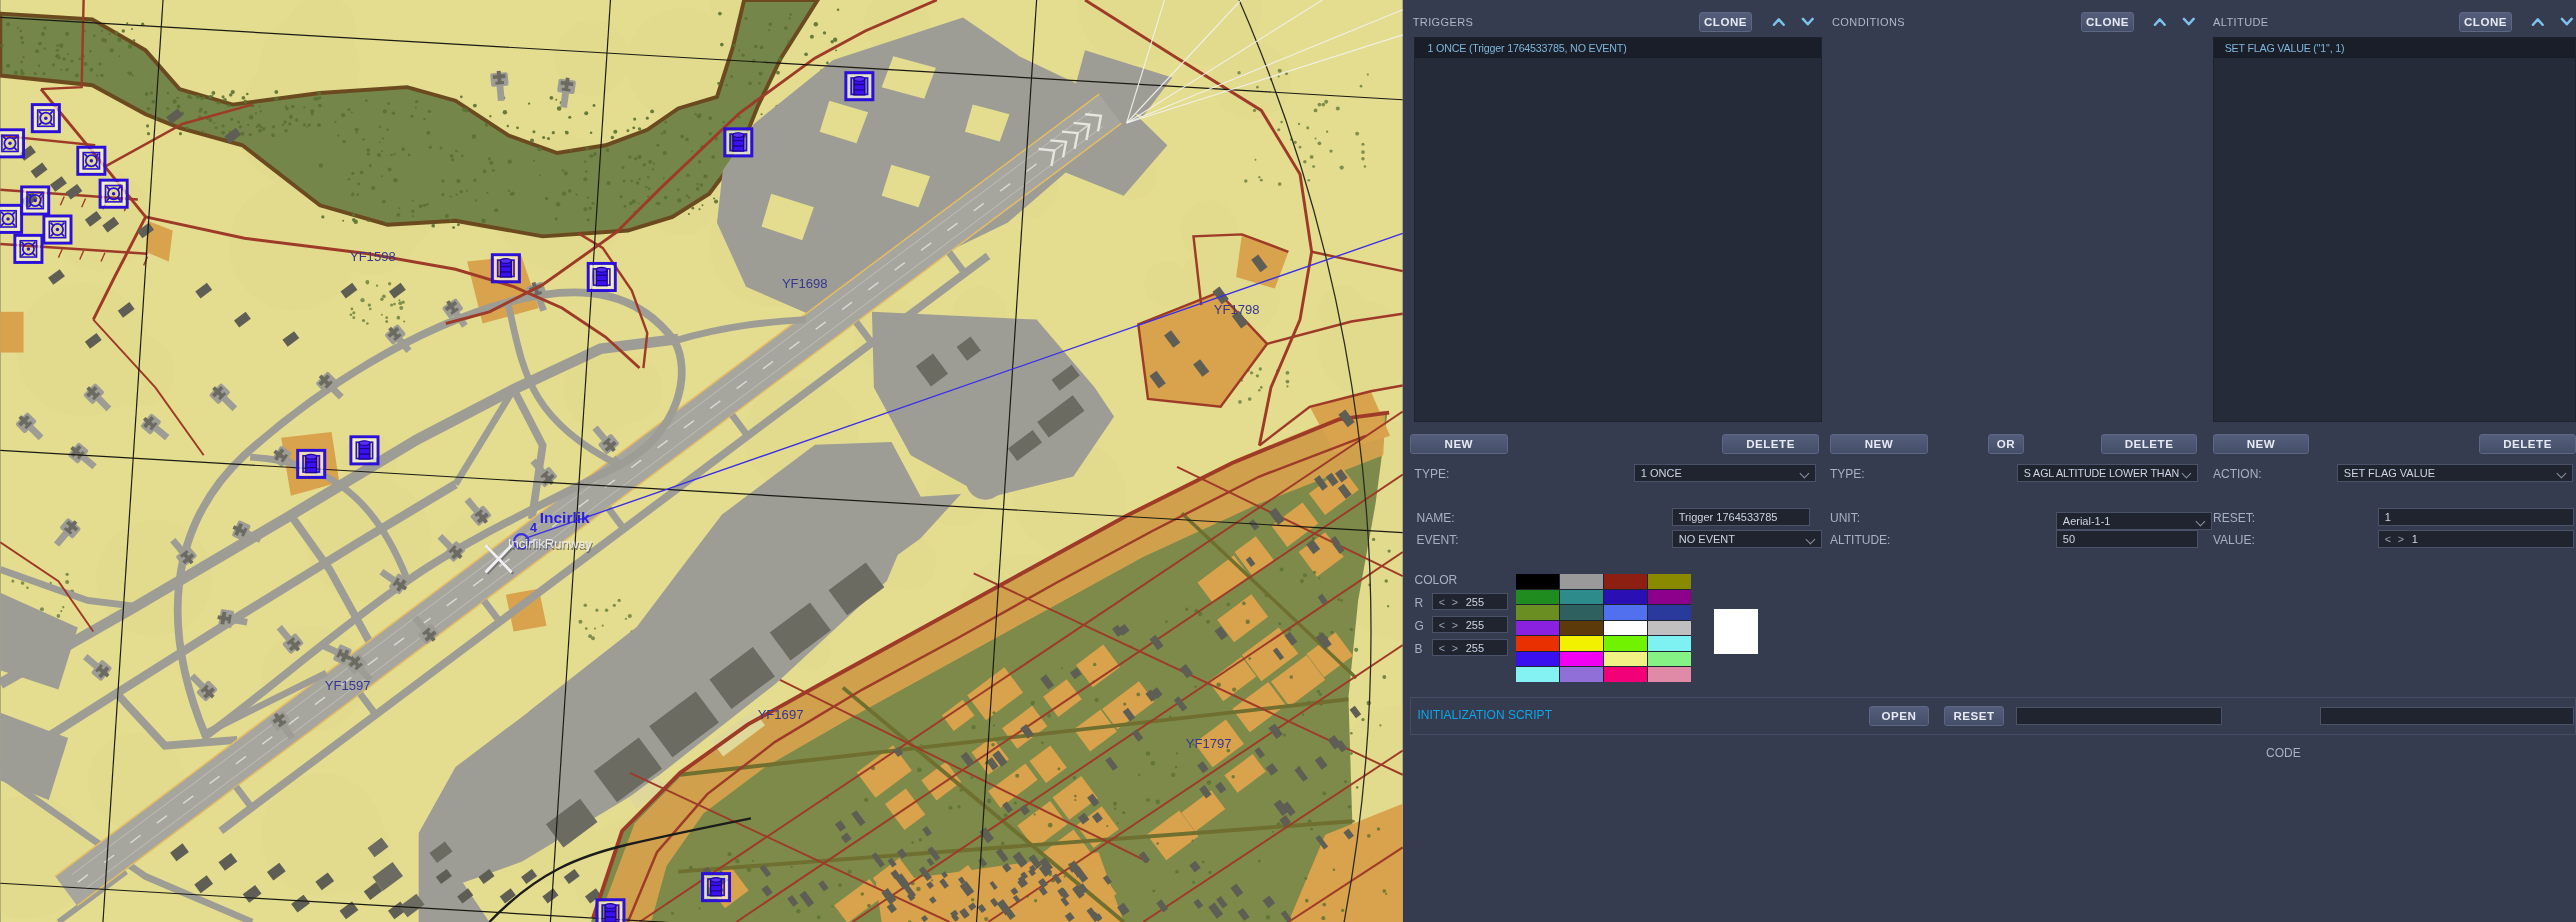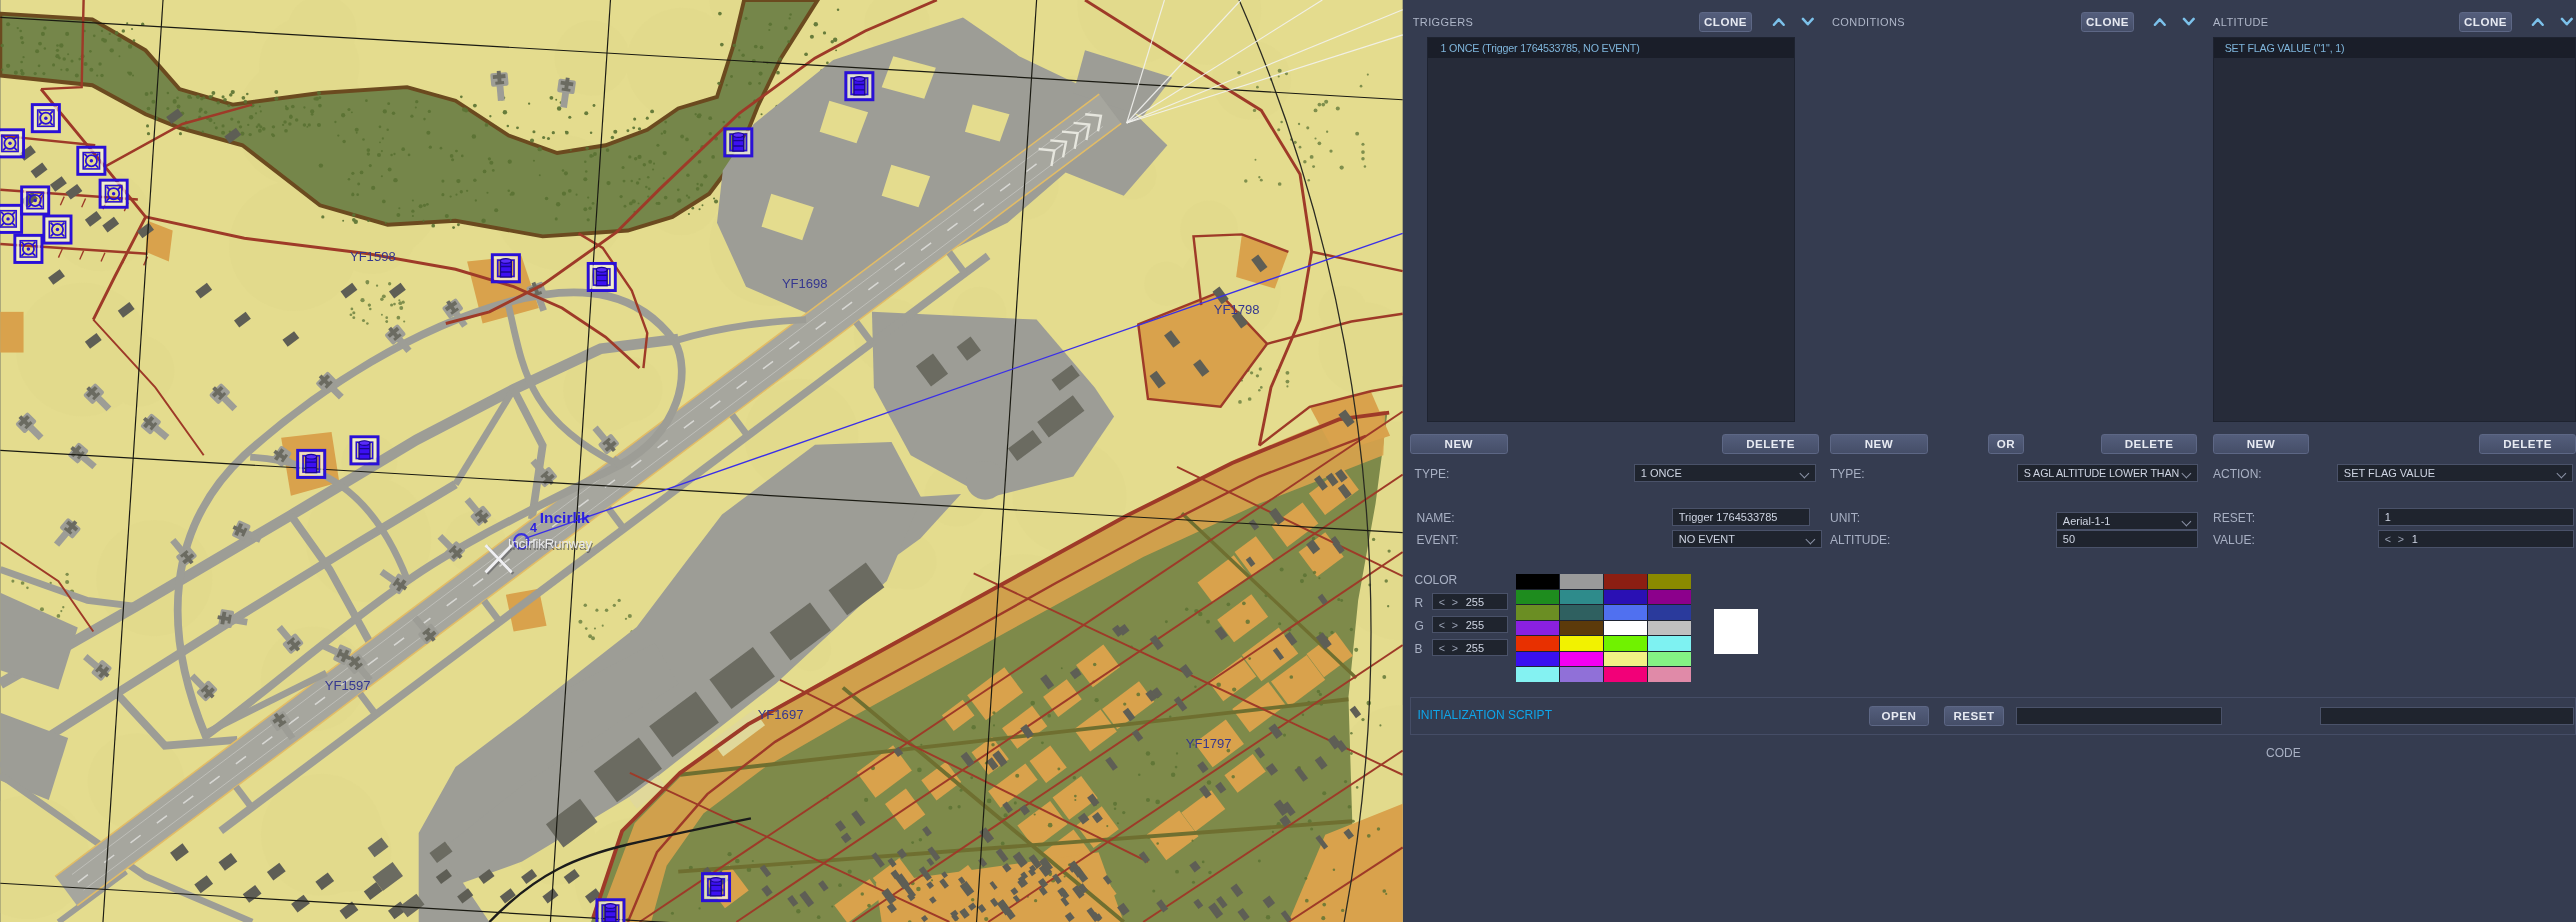--- a/index.html
+++ b/index.html
@@ -1563,21 +1563,21 @@
     <svg class="updn" style="left:779px" viewBox="0 0 14 10">
       <path d="M2,2 L7,7.5 L12,2" stroke="#7cc1ea" stroke-width="2.6" fill="none" stroke-linecap="round" stroke-linejoin="round"></path>
     </svg>
  <svg class="updn" style="left:1128px" viewBox="0 0 14 10">
       <path d="M2,8 L7,2.5 L12,8" stroke="#7cc1ea" stroke-width="2.6" fill="none" stroke-linecap="round" stroke-linejoin="round"></path>
     </svg>
     <svg class="updn" style="left:1157px" viewBox="0 0 14 10">
       <path d="M2,2 L7,7.5 L12,2" stroke="#7cc1ea" stroke-width="2.6" fill="none" stroke-linecap="round" stroke-linejoin="round"></path>
     </svg>
 
- <div class="list" style="left:24px;width:368px">
+ <div class="list" style="left:11px;width:408px">
    <div class="row rowsel" style="padding-left:12.6px">1 ONCE (Trigger 1764533785, NO EVENT)</div>
  </div>
  <div class="list" style="left:810px;width:363px">
    <div class="row rowsel" style="padding-left:10.7px">SET FLAG VALUE ("1", 1)</div>
  </div>
 
  <div class="btn" style="left:6.8px;top:434px;width:98px">NEW</div>
  <div class="btn" style="left:319px;top:434px;width:97px">DELETE</div>
  <div class="btn" style="left:427px;top:434px;width:98px">NEW</div>
  <div class="btn" style="left:585px;top:434px;width:36px">OR</div>
@@ -1591,21 +1591,21 @@
  <div class="fld dd" style="left:614px;top:464px;width:181px;font-size:10.7px;letter-spacing:-0.1px">S AGL ALTITUDE LOWER THAN<span class="chev"></span></div>
  <div class="lbl" style="left:810px;top:467px">ACTION:</div>
  <div class="fld dd" style="left:934px;top:464px;width:236px">SET FLAG VALUE<span class="chev"></span></div>
 
  <div class="lbl" style="left:13.6px;top:511px">NAME:</div>
  <div class="fld" style="left:269px;top:508px;width:138px">Trigger 1764533785</div>
  <div class="lbl" style="left:13.6px;top:533px">EVENT:</div>
  <div class="fld dd" style="left:269px;top:530px;width:150px">NO EVENT<span class="chev"></span></div>
 
  <div class="lbl" style="left:427px;top:511px">UNIT:</div>
- <div class="fld dd" style="left:653px;top:512px;width:142px">Aerial-1-1<span class="chev"></span></div>
+ <div class="fld dd" style="left:653px;top:512px;width:156px">Aerial-1-1<span class="chev"></span></div>
  <div class="lbl" style="left:427px;top:533px">ALTITUDE:</div>
  <div class="fld" style="left:653px;top:530px;width:142px">50</div>
 
  <div class="lbl" style="left:810px;top:511px">RESET:</div>
  <div class="fld" style="left:975px;top:508px;width:196px">1</div>
  <div class="lbl" style="left:810px;top:533px">VALUE:</div>
  <div class="fld spin" style="left:975px;top:530px;width:196px"><span class="ar">&lt; &gt;</span>1</div>
 
  <div class="lbl" style="left:11.6px;top:573px">COLOR</div>
  <div class="lbl" style="left:11.6px;top:596px">R</div>

